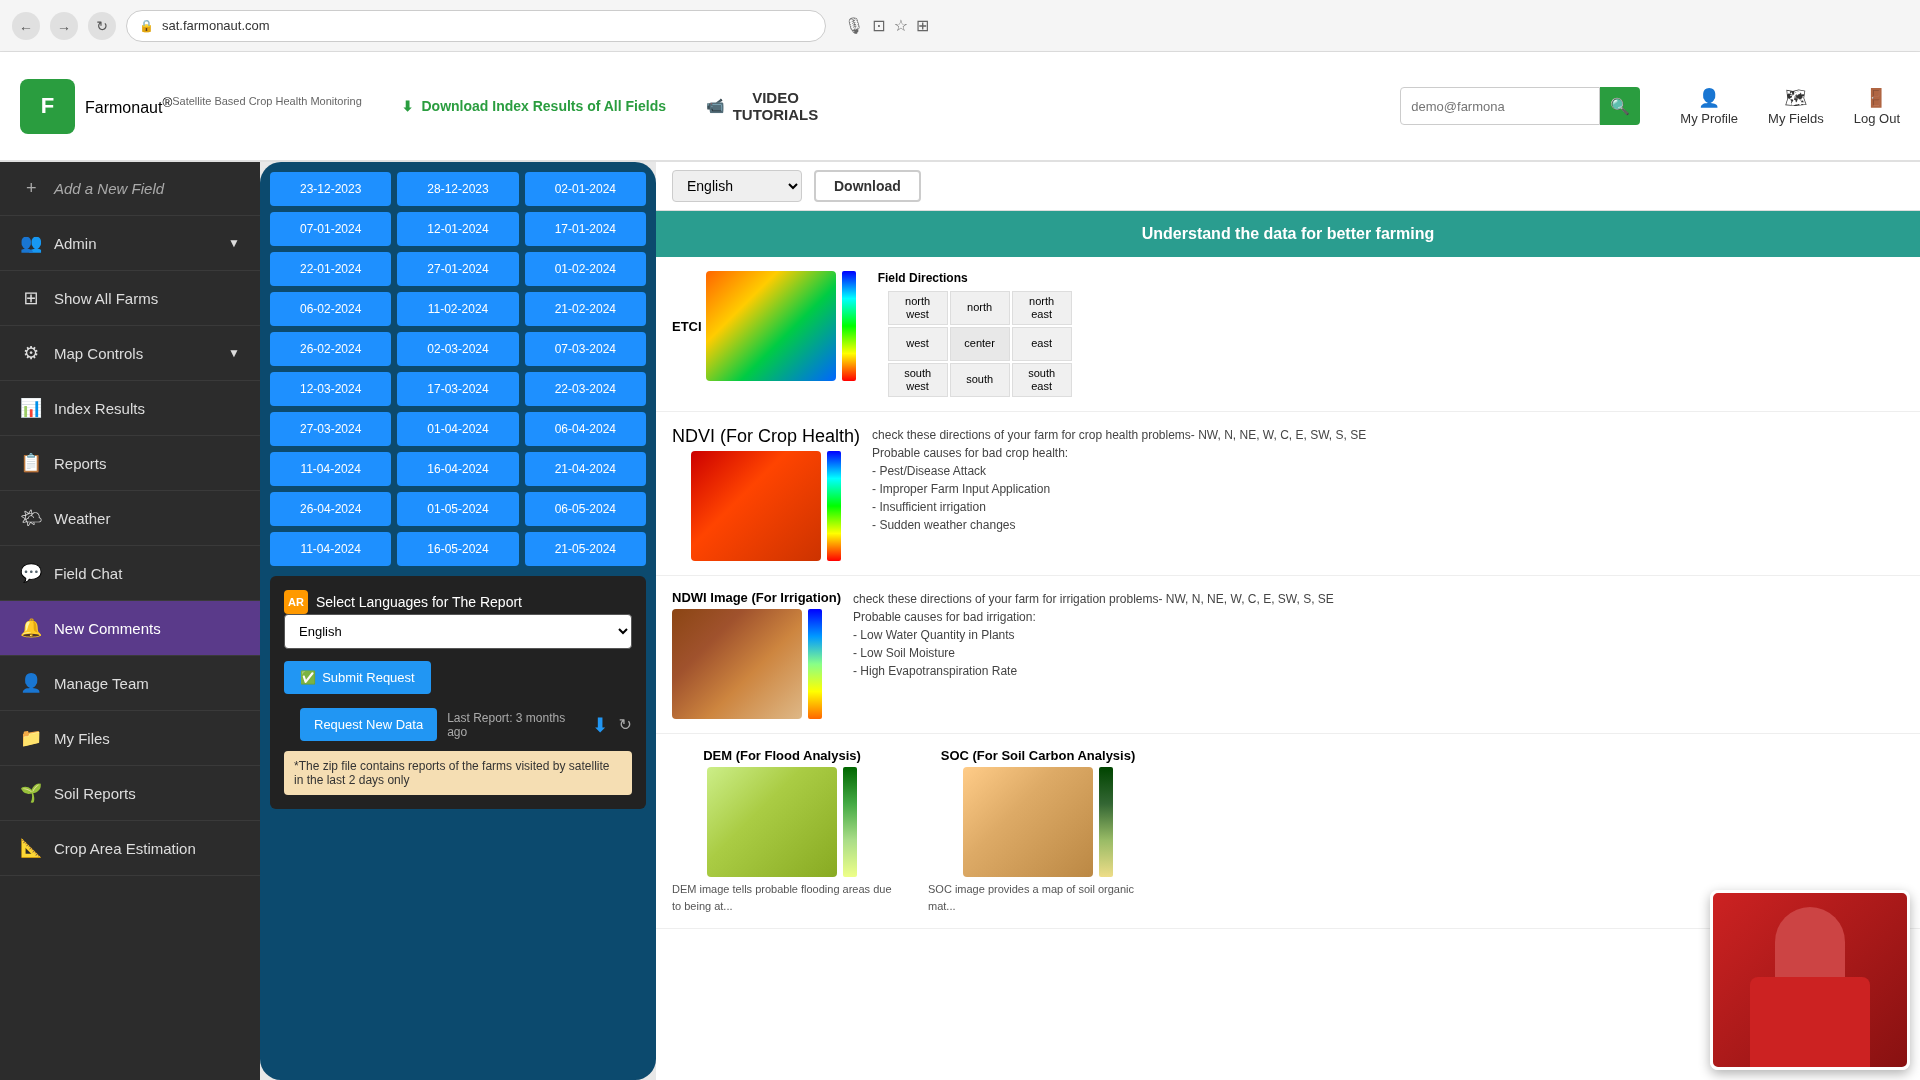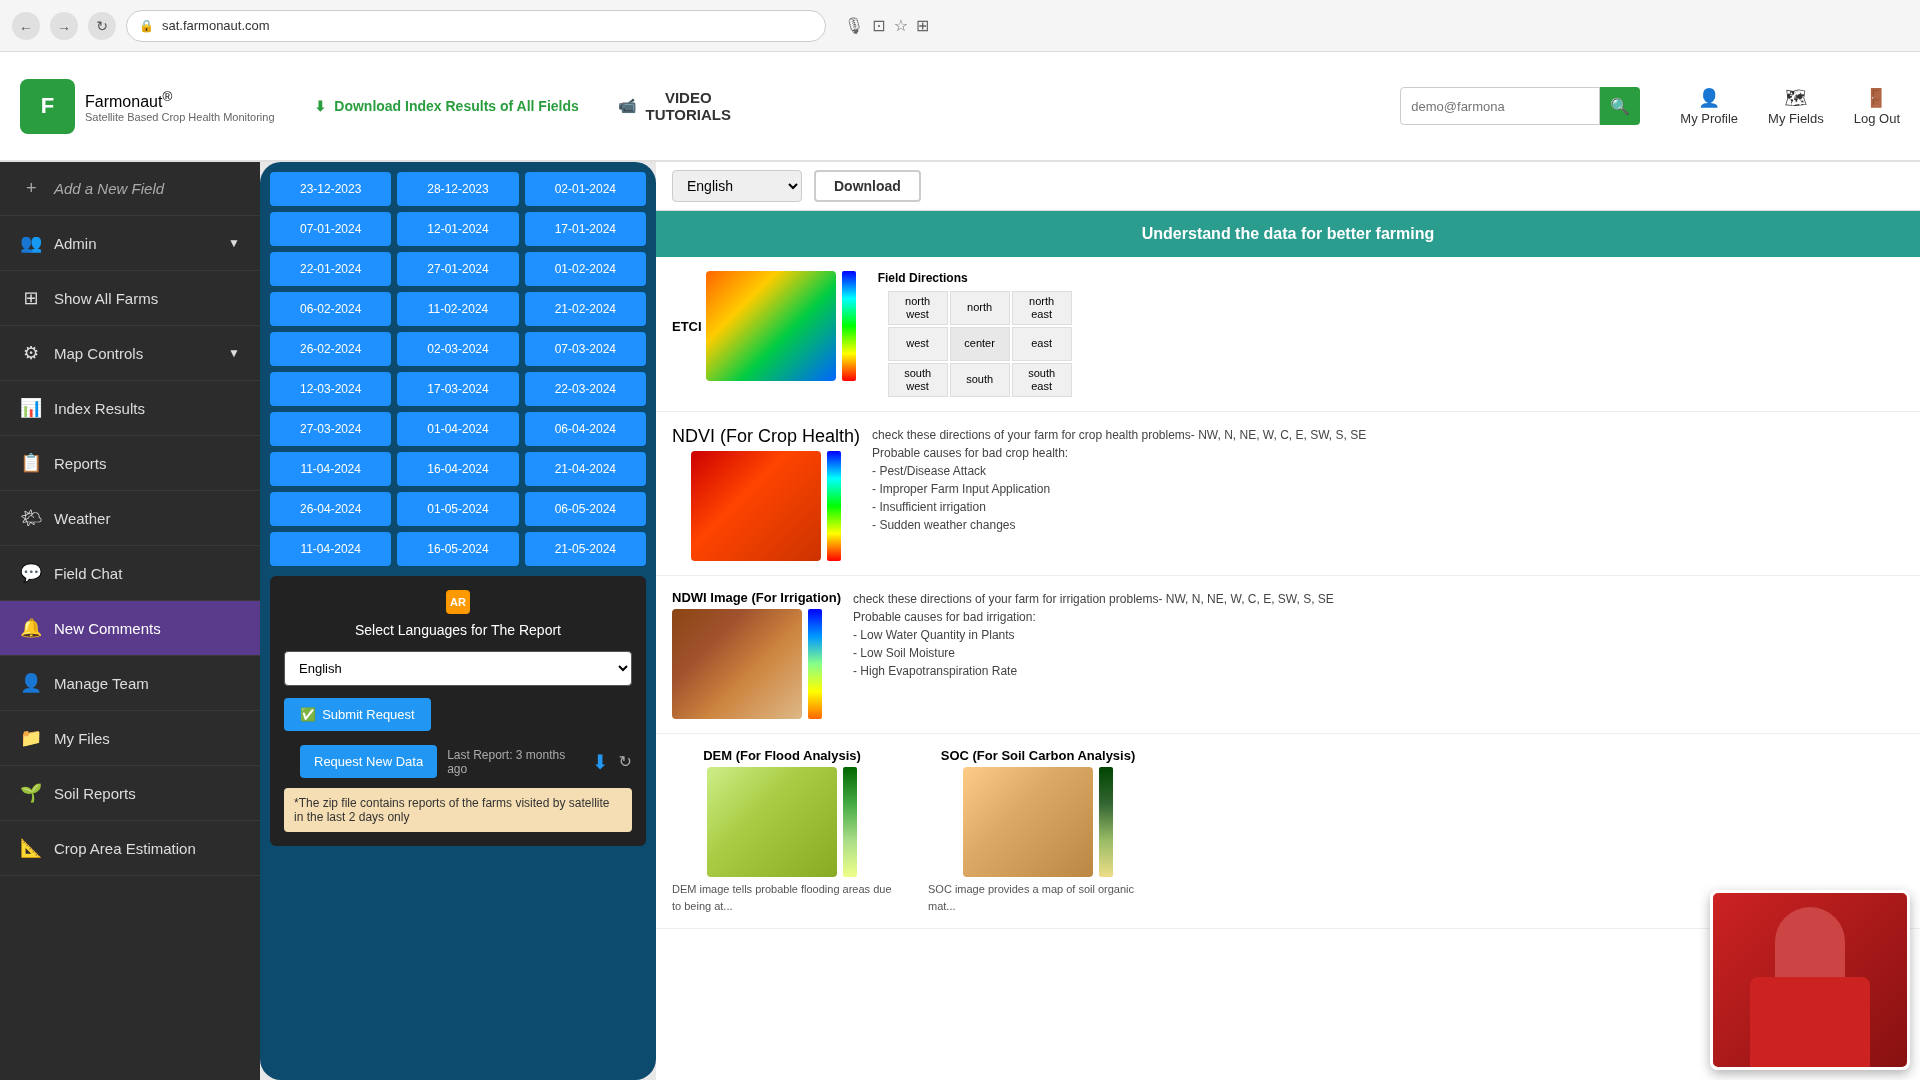--- a/index.html
+++ b/index.html
@@ -39,21 +39,21 @@
       gap: 40px;
       border-bottom: 2px solid #e0e0e0;
       box-shadow: 0 2px 4px rgba(0,0,0,0.1);
     }
     .logo-area { display: flex; align-items: center; gap: 10px; min-width: 240px; }
     .logo-icon {
       width: 55px; height: 55px; background: #2a9d3f;
       border-radius: 8px; display: flex; align-items: center; justify-content: center;
       color: white; font-size: 22px; font-weight: bold;
     }
-    .logo-text { display: flex; flex-direction: column; }
+    .logo-text { display: flex; }
     .header-download-btn {
       display: flex; align-items: center; gap: 8px;
       background: none; border: none; cursor: pointer;
       color: #2a9d3f; font-size: 14px; font-weight: bold;
     }
     .header-video-btn {
       display: flex; align-items: center; gap: 8px;
       background: none; border: none; cursor: pointer;
       color: #333; font-size: 15px; font-weight: bold;
     }
@@ -113,21 +113,21 @@
       cursor: pointer; text-align: center;
     }
 
     
     .lang-panel {
       background: #222; border-radius: 6px;
       padding: 14px; color: white;
     }
     .lang-panel-title {
       display: flex; align-items: center; gap: 8px;
-      font-size: 14px; margin-bottom: 13px; color: #fff; flex-direction: column;
+      font-size: 14px; margin-bottom: 0; color: #fff;
     }
     .lang-panel-title .lang-icon {
       width: 24px; height: 24px; background: #ff9900;
       border-radius: 4px; display: flex; align-items: center;
       justify-content: center; font-size: 11px; font-weight: bold; color: white;
     }
     .lang-select {
       width: 100%; padding: 8px 10px; background: white;
       border: 1px solid #555; border-radius: 4px;
       font-size: 13px; margin-bottom: 12px; cursor: pointer;

